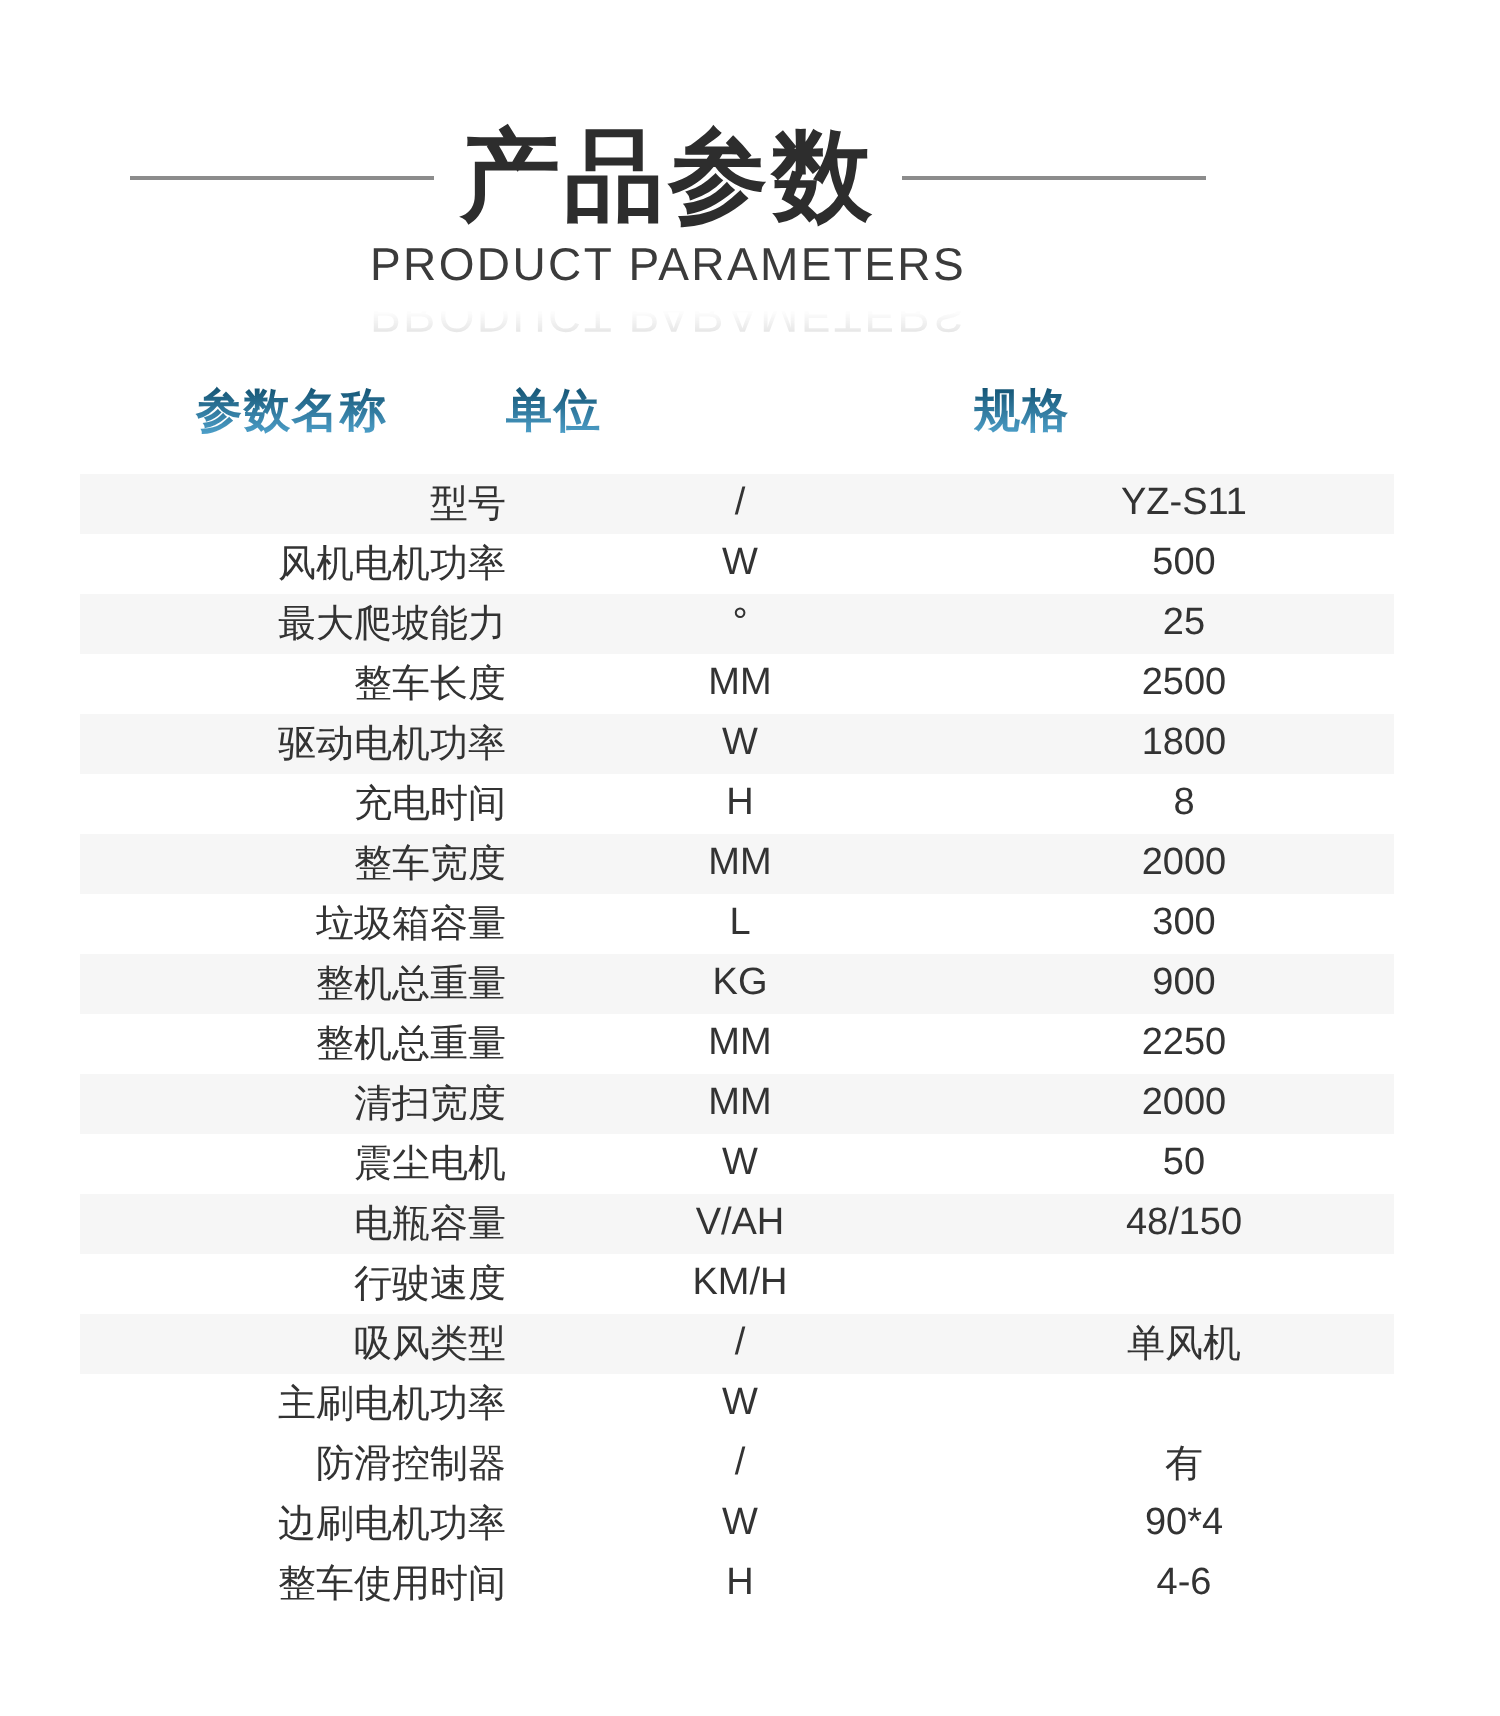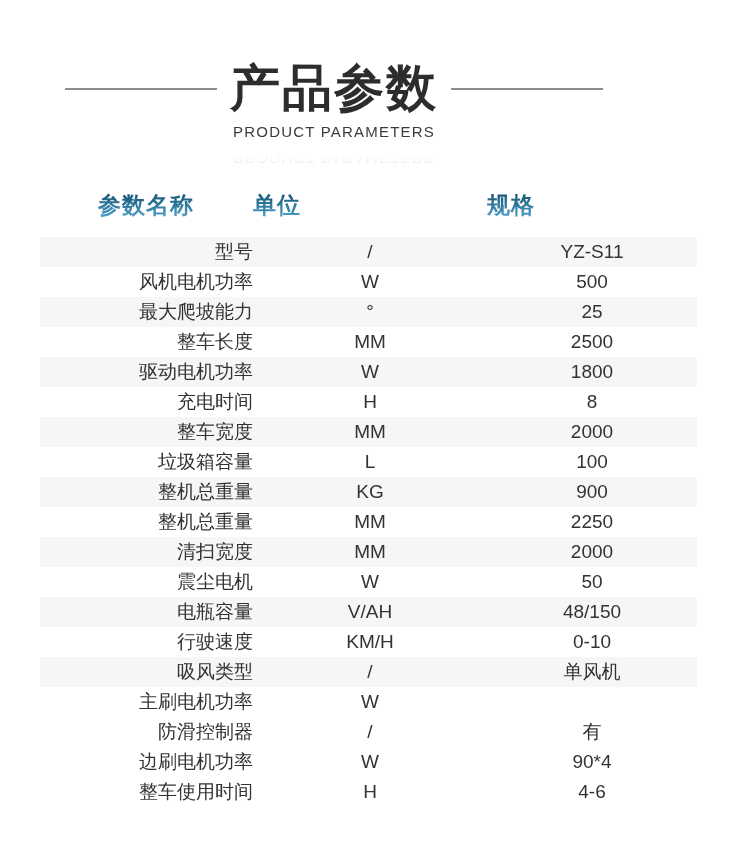--- a/index.html
+++ b/index.html
@@ -23,21 +23,21 @@
   .title-row{
     display:flex;align-items:center;justify-content:center;gap:13px;
     padding-top:60px;
   }
   .dash{width:152px;height:2px;background:var(--rule);}
   .page-title{
     margin:0;font-size:50px;line-height:1.14;font-weight:800;
     color:var(--title);letter-spacing:2px;white-space:nowrap;
   }
   .subtitle{
-    text-align:center;font-size:15px;line-height:24px;color:var(--subtitle);
+    text-align:center;font-size:23px;line-height:24px;color:var(--subtitle);
     letter-spacing:1.2px;margin-top:3px;white-space:nowrap;
   }
   .reflection{
     transform:scaleY(-1);
     opacity:.22;
     margin-top:1px;
     height:25px;
     -webkit-mask-image:linear-gradient(to bottom,rgba(0,0,0,.75),transparent 60%);
             mask-image:linear-gradient(to bottom,rgba(0,0,0,.75),transparent 60%);
   }
@@ -124,21 +124,21 @@
           <div class="td spec">8</div>
         </div>
         <div class="tr striped">
           <div class="td name">整车宽度</div>
           <div class="td unit">MM</div>
           <div class="td spec">2000</div>
         </div>
         <div class="tr">
           <div class="td name">垃圾箱容量</div>
           <div class="td unit">L</div>
-          <div class="td spec">100</div>
+          <div class="td spec">300</div>
         </div>
         <div class="tr striped">
           <div class="td name">整机总重量</div>
           <div class="td unit">KG</div>
           <div class="td spec">900</div>
         </div>
         <div class="tr">
           <div class="td name">整机总重量</div>
           <div class="td unit">MM</div>
           <div class="td spec">2250</div>
@@ -154,21 +154,20 @@
           <div class="td spec">50</div>
         </div>
         <div class="tr striped">
           <div class="td name">电瓶容量</div>
           <div class="td unit">V/AH</div>
           <div class="td spec">48/150</div>
         </div>
         <div class="tr">
           <div class="td name">行驶速度</div>
           <div class="td unit">KM/H</div>
-          <div class="td spec">0-10</div>
         </div>
         <div class="tr striped">
           <div class="td name">吸风类型</div>
           <div class="td unit">/</div>
           <div class="td spec">单风机</div>
         </div>
         <div class="tr">
           <div class="td name">主刷电机功率</div>
           <div class="td unit">W</div>
         </div>

